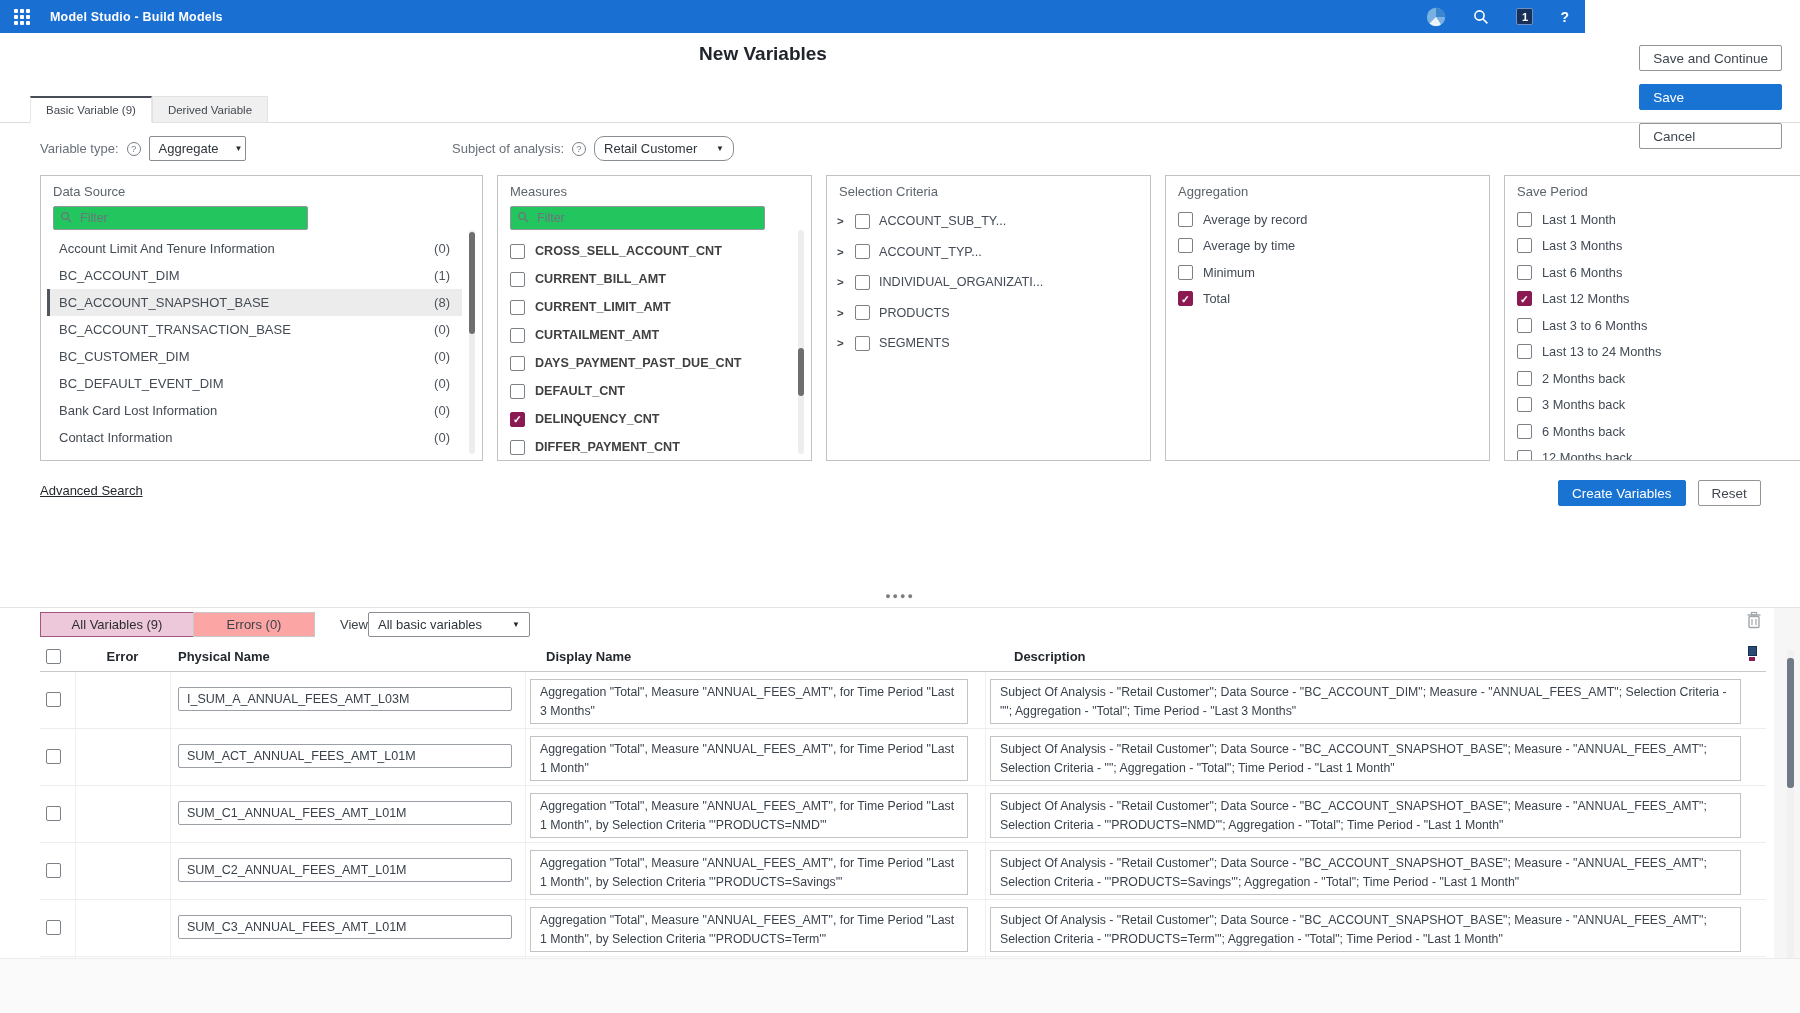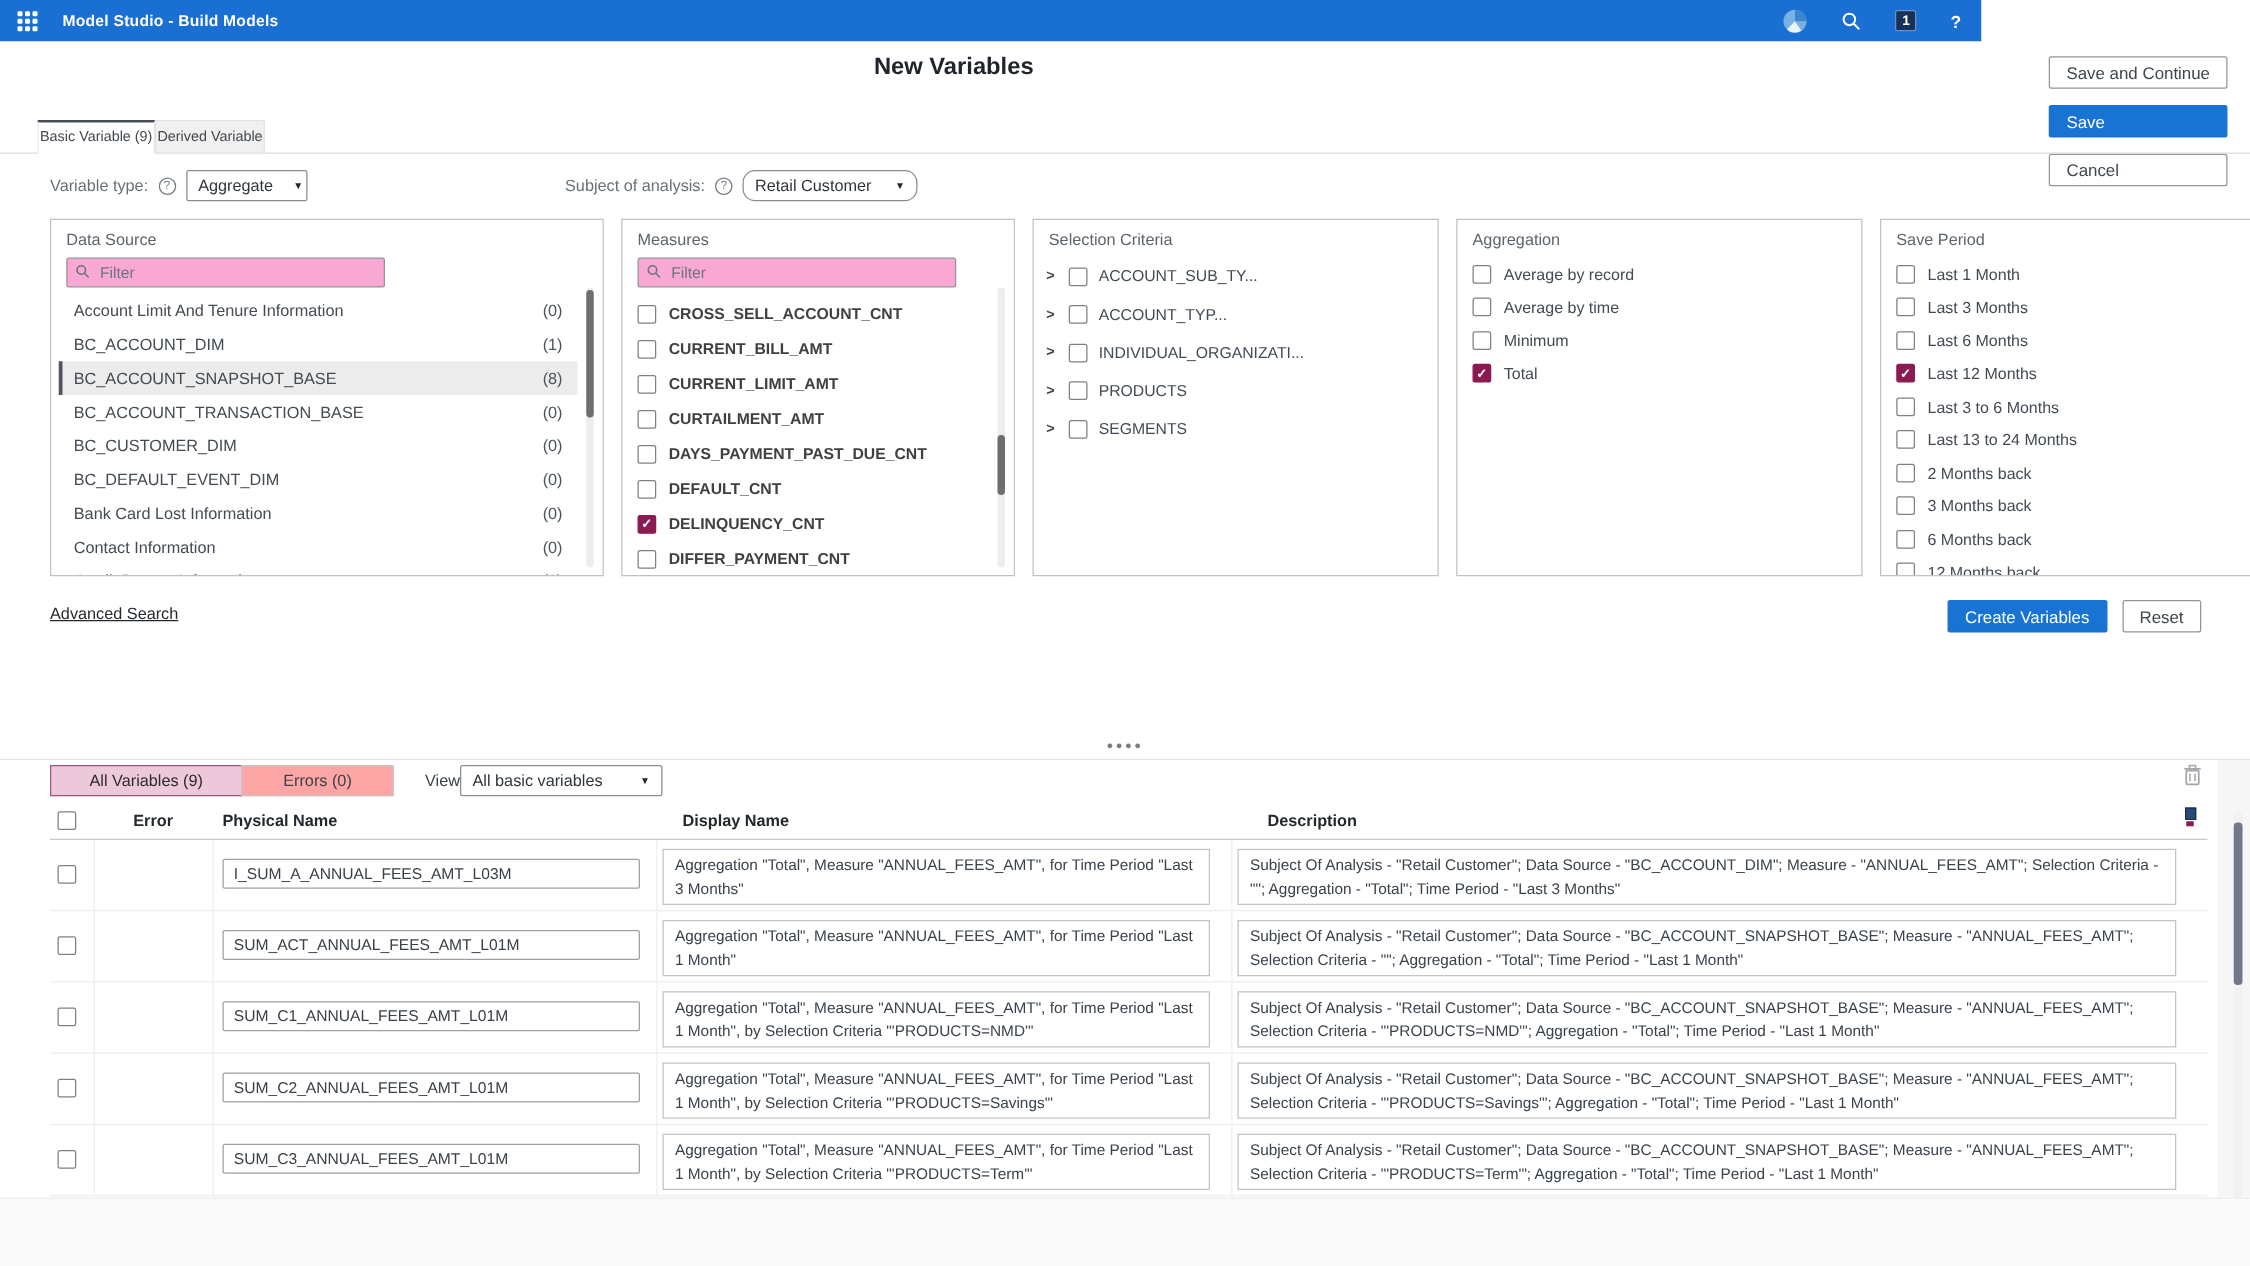--- a/index.html
+++ b/index.html
@@ -25,21 +25,21 @@
   .page-title { position:absolute; top:43px; left:763px; transform:translateX(-50%);
     font-size:19px; font-weight:bold; color:#20242c; white-space:nowrap; }
   .header-actions { position:absolute; top:45px; right:18px; display:flex; gap:13px;flex-direction:column; }
   .btn { height:26px; padding:0 13px; background:#fff; border:1px solid #949494; border-radius:2px;
     font-size:13.5px; color:#3f4650; display:inline-flex; align-items:center; cursor:pointer;
     font-family:inherit; white-space:nowrap; }
   .btn.primary { background:#1873d3; border-color:#1873d3; color:#fff; }
 
   
   .tabstrip { position:absolute; top:96px; left:30px; display:flex; z-index:5; }
-  .tab { height:27px; padding:0 1px; display:flex; align-items:center; font-size:11.5px;
+  .tab { height:27px; padding:0 15px; display:flex; align-items:center; font-size:11.5px;
     color:#42484f; background:#f0f0f0; border:1px solid #e2e2e2; cursor:pointer; white-space:nowrap; }
   .tab.active { background:#fff; border:1px solid #e7e7e7; border-top:2px solid #464d55; border-bottom:1px solid #fff; }
   .tabs-underline { position:absolute; top:122px; left:0; width:1800px; border-top:1px solid #dcdcdc; }
 
   
   .controls { position:absolute; top:136px; left:40px; width:1720px; height:28px; }
   .ctrl-group { position:absolute; display:flex; align-items:center; gap:8px; }
   .ctrl-label { color:#68707a; font-size:13px; white-space:nowrap; }
   .help-circle { width:14px; height:14px; border-radius:50%; border:1px solid #767d85; color:#767d85;
     font-size:9.5px; display:inline-flex; align-items:center; justify-content:center; flex:none; }
@@ -47,21 +47,21 @@
     display:inline-flex; align-items:center; justify-content:space-between; padding:0 9px;
     font-size:13px; color:#2f353c; cursor:pointer; }
   .select .arrow { font-size:8px; color:#24282d; margin-left:16px; }
 
   
   .panels { position:absolute; top:175px; left:40px; display:flex; gap:14px; }
   .panel { border:1px solid #c2c2c2; position:relative; height:286px; padding-top:8px; overflow:hidden; background:#fff; }
   .panel-title { color:#5d646c; font-size:13px; margin:0 0 7px 12px; }
   .filter-box { position:relative; margin-left:12px; width:255px; height:24px; }
   .filter-box input { width:100%; height:100%; border:1px solid #8f959b; border-radius:2px;
-    padding:0 6px 0 26px; font-size:12.5px; color:#444; font-family:inherit; background:#f9a8d4; }
+    padding:0 6px 0 26px; font-size:12.5px; color:#444; font-family:inherit; background:#22c55e; }
   .filter-box input::placeholder { color:#6d747c; }
   .filter-box svg { position:absolute; left:7px; top:5px; }
   .vtrack { position:absolute; right:7px; width:6px; background:#ededed; border-radius:3px; }
   .vthumb { position:absolute; left:0; width:6px; background:#6e6e6e; border-radius:3px; }
 
   .ds-list { margin-top:5px; }
   .ds-row { display:flex; align-items:center; justify-content:space-between; height:27px;
     margin:0 20px 0 6px; padding:0 12px; color:#444b54; cursor:pointer; }
   .ds-row.selected { background:#ececec; border-left:3px solid #4f565e; padding-left:9px; }
   .ds-count { color:#4d545c; }

